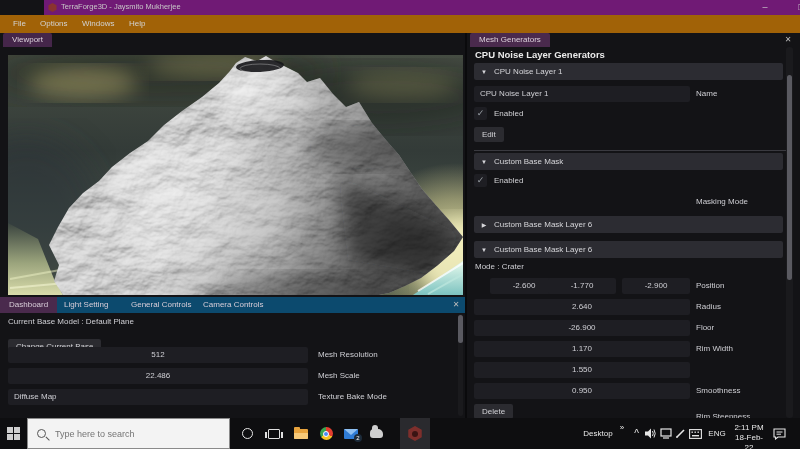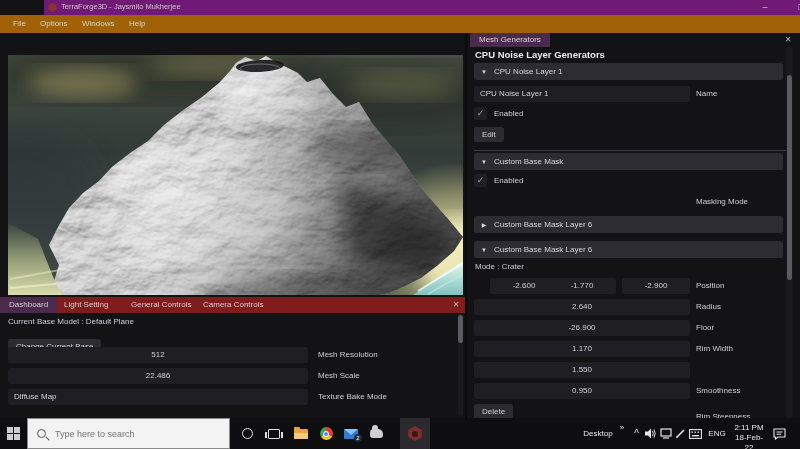--- a/index.html
+++ b/index.html
@@ -27,21 +27,21 @@
   .hdr .arr{display:inline-block;width:20px;text-align:center;font-size:6px;}
   .field{position:absolute;height:16px;background:#1e1e23;border-radius:2px;color:#cfcfd4;font-size:8px;line-height:16px;text-align:center;}
   .field.leftal{text-align:left;padding-left:6px;}
   .lbl{position:absolute;font-size:8px;color:#cfcfd4;line-height:16px;white-space:nowrap;}
   .btn{position:absolute;height:15px;background:#2b2b30;border-radius:2px;color:#d2d2d6;font-size:8px;line-height:15px;padding:0 8px;}
   .chk{position:absolute;width:13px;height:13px;background:#1e1e23;border-radius:2px;color:#9aa0a6;font-size:9px;line-height:12px;text-align:center;}
   .chklbl{position:absolute;font-size:8px;color:#d2d2d6;line-height:13px;}
   .sep{position:absolute;left:7px;width:312px;height:1px;background:#3a3a40;}
 
   
-  .ptabbar{position:absolute;height:16px;background:#7f1d1d;width:100%;}
+  .ptabbar{position:absolute;height:16px;background:#0c4a6e;width:100%;}
   .ptab{position:absolute;top:0;height:16px;line-height:16px;font-size:8px;color:#d8cdd8;padding:0 9px;}
   .ptab.active{background:#4a2a4d;}
 
   
   .sbtrack{position:absolute;background:#1a1a1d;border-radius:3px;}
   .sbthumb{position:absolute;background:#5a5a61;border-radius:3px;}
 
   
   .taskbar{position:absolute;left:0;top:418px;width:800px;height:31px;background:#0e0e10;}
   .tb-ico{position:absolute;top:0;width:26px;height:31px;display:flex;align-items:center;justify-content:center;}
@@ -66,20 +66,23 @@
     <div class="wc" style="left:778px;">✕</div>
   </div>
 
   <div class="menubar">
     <div class="menuitem" style="left:13px;">File</div>
     <div class="menuitem" style="left:40px;">Options</div>
     <div class="menuitem" style="left:82px;">Windows</div>
     <div class="menuitem" style="left:129px;">Help</div>
   </div>
 
+  <div class="tabstrip" style="left:0;top:33px;width:466px;">
+    <div class="doctab" style="left:3px;">Viewport</div>
+  </div>
 
   <div class="abs" style="left:0;top:47px;width:466px;height:250px;background:#131316;">
 
     <div class="abs" style="left:8px;top:8px;width:455px;height:240px;background:#2c332f;">
       <svg width="455" height="240" viewBox="0 0 455 240" preserveAspectRatio="none">
         <defs>
           <linearGradient id="sky" x1="0" y1="0" x2="0" y2="1">
             <stop offset="0" stop-color="#454c42"></stop>
             <stop offset="0.4" stop-color="#333b38"></stop>
             <stop offset="0.72" stop-color="#414c46"></stop>

